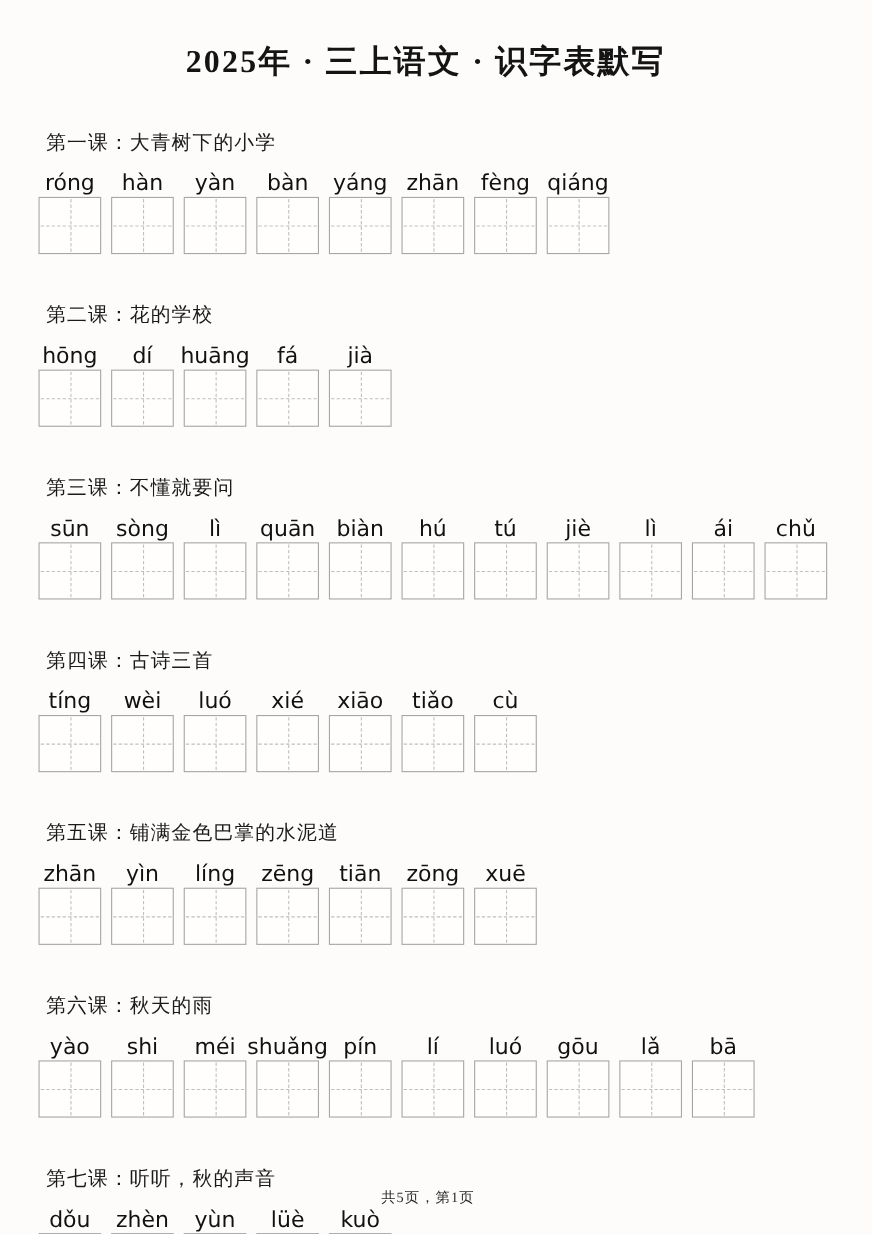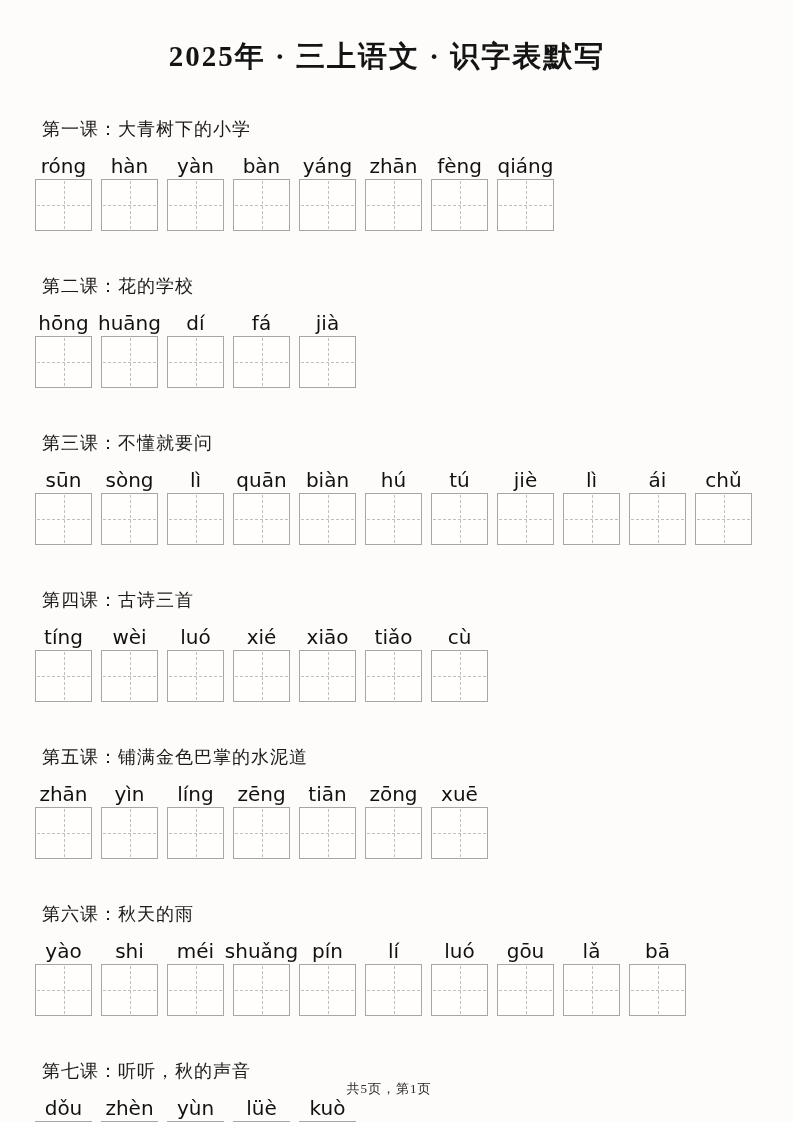--- a/index.html
+++ b/index.html
@@ -146,30 +146,30 @@
 
   <div class="section">
     <div class="section-label">第二课：花的学校</div>
     <div class="cells">
   <div class="cell">
     <div class="pinyin">hōng</div>
     <div class="box"></div>
   </div>
 
   <div class="cell">
+    <div class="pinyin">dí</div>
+    <div class="box"></div>
+  </div>
+
+  <div class="cell">
     <div class="pinyin">huāng</div>
     <div class="box"></div>
   </div>
 
   <div class="cell">
-    <div class="pinyin">dí</div>
-    <div class="box"></div>
-  </div>
-
-  <div class="cell">
     <div class="pinyin">fá</div>
     <div class="box"></div>
   </div>
 
   <div class="cell">
     <div class="pinyin">jià</div>
     <div class="box"></div>
   </div>
 </div>
   </div>

